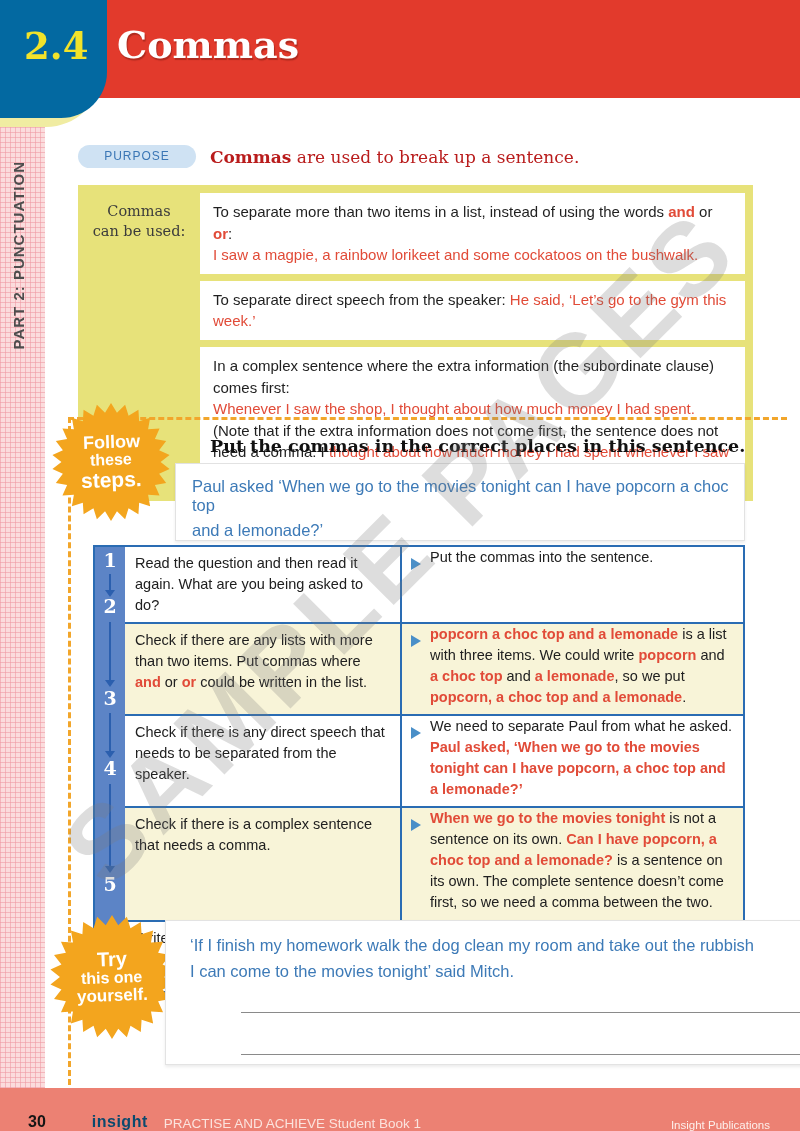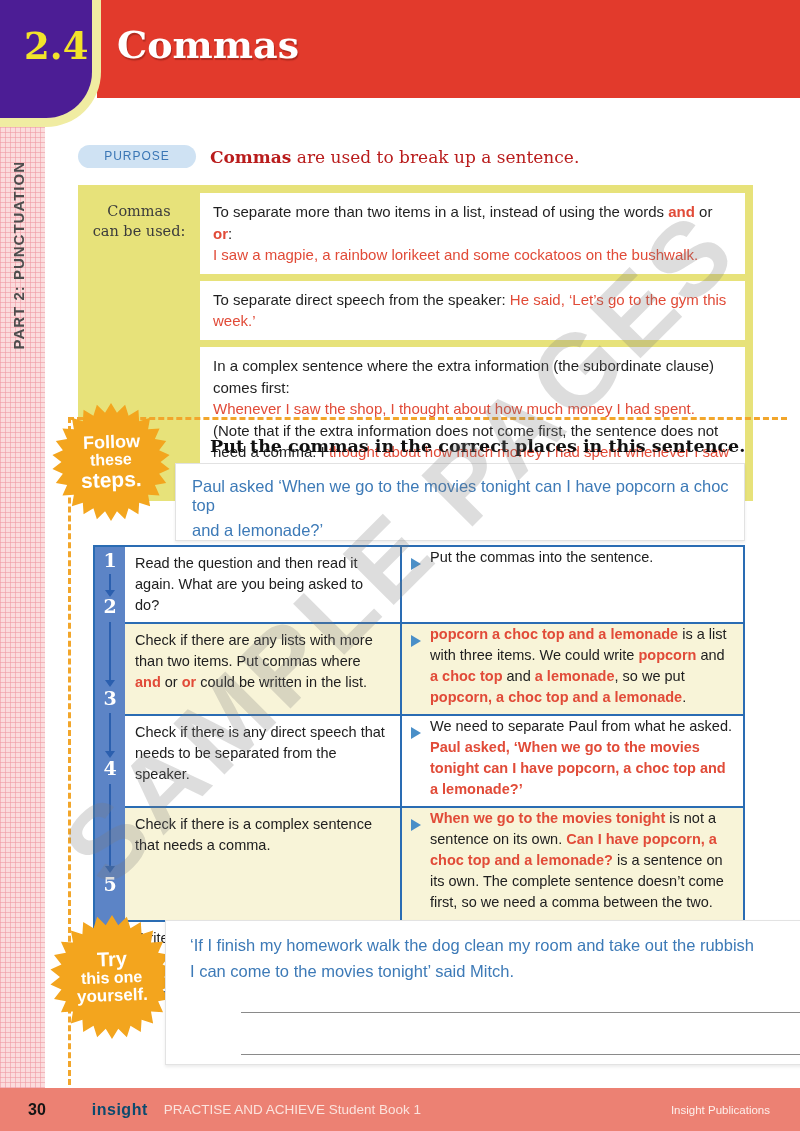--- a/index.html
+++ b/index.html
@@ -23,21 +23,21 @@
     writing-mode:vertical-rl;transform:rotate(180deg);white-space:nowrap;
     font-size:15px;font-weight:bold;color:#4d4d4d;letter-spacing:1px;
   }
   
   .banner{position:absolute;left:97px;top:0;width:703px;height:98px;background:#e23a2c;}
   .banner-title{
     position:absolute;left:20px;top:22px;color:#fff;font-family:"DejaVu Serif",serif;
     font-weight:bold;font-size:38px;text-shadow:1px 2px 1px rgba(110,25,15,.45);
   }
   .tab-outline{position:absolute;left:0;top:0;width:101px;height:127px;background:#f0eca2;border-bottom-right-radius:55px;}
-  .tab{position:absolute;left:0;top:0;width:92px;height:118px;background:#4c1d95;border-bottom-right-radius:46px;}
+  .tab{position:absolute;left:0;top:0;width:107px;height:118px;background:#0369a1;border-bottom-right-radius:46px;}
   .tab-num{
     position:absolute;left:24px;top:24px;color:#f2e32a;font-family:"DejaVu Serif",serif;
     font-weight:bold;font-size:37px;
   }
   
   .pill{
     position:absolute;left:78px;top:145px;width:118px;height:23px;line-height:23px;
     background:#cfe2f3;border-radius:12px;text-align:center;color:#3a76b5;font-size:12px;letter-spacing:1px;
   }
   .purpose-text{
@@ -106,21 +106,21 @@
     position:absolute;left:165px;top:920px;width:680px;height:145px;background:#fff;
     border:1px solid #e3e3e3;box-shadow:0 2px 3px rgba(0,0,0,.08);box-sizing:border-box;
   }
   .try-box .xline{margin:15px 0 0 24px;color:#3d7ab7;font-size:16.5px;}
   .try-box .xline + .xline{margin-top:7px;}
   .ans-line{position:absolute;left:75px;right:35px;border-bottom:1.5px solid #8a8a8a;}
   .ans1{top:91px}.ans2{top:133px}
   
   .footer{
     position:absolute;left:0;top:1088px;width:800px;height:43px;background:#ec8173;
-    display:flex;align-items:center;z-index:60;
+    display:flex;align-items:flex-end;z-index:60;
   }
   .page-num{margin-left:28px;color:#151515;font-weight:bold;font-size:16px;}
   .brand{margin-left:46px;color:#0c4a6e;font-weight:bold;font-size:16px;letter-spacing:.5px;}
   .book{margin-left:16px;color:#fbe3dd;font-size:13.5px;}
   .publisher{margin-left:auto;margin-right:30px;color:#fdf0ec;font-size:11.5px;}
   
   .watermark{
     position:absolute;left:50%;top:548px;transform:translate(-50%,-50%) rotate(-45deg);
     font-size:105px;font-weight:bold;color:rgba(125,125,125,.26);letter-spacing:6px;
     white-space:nowrap;z-index:40;pointer-events:none;

